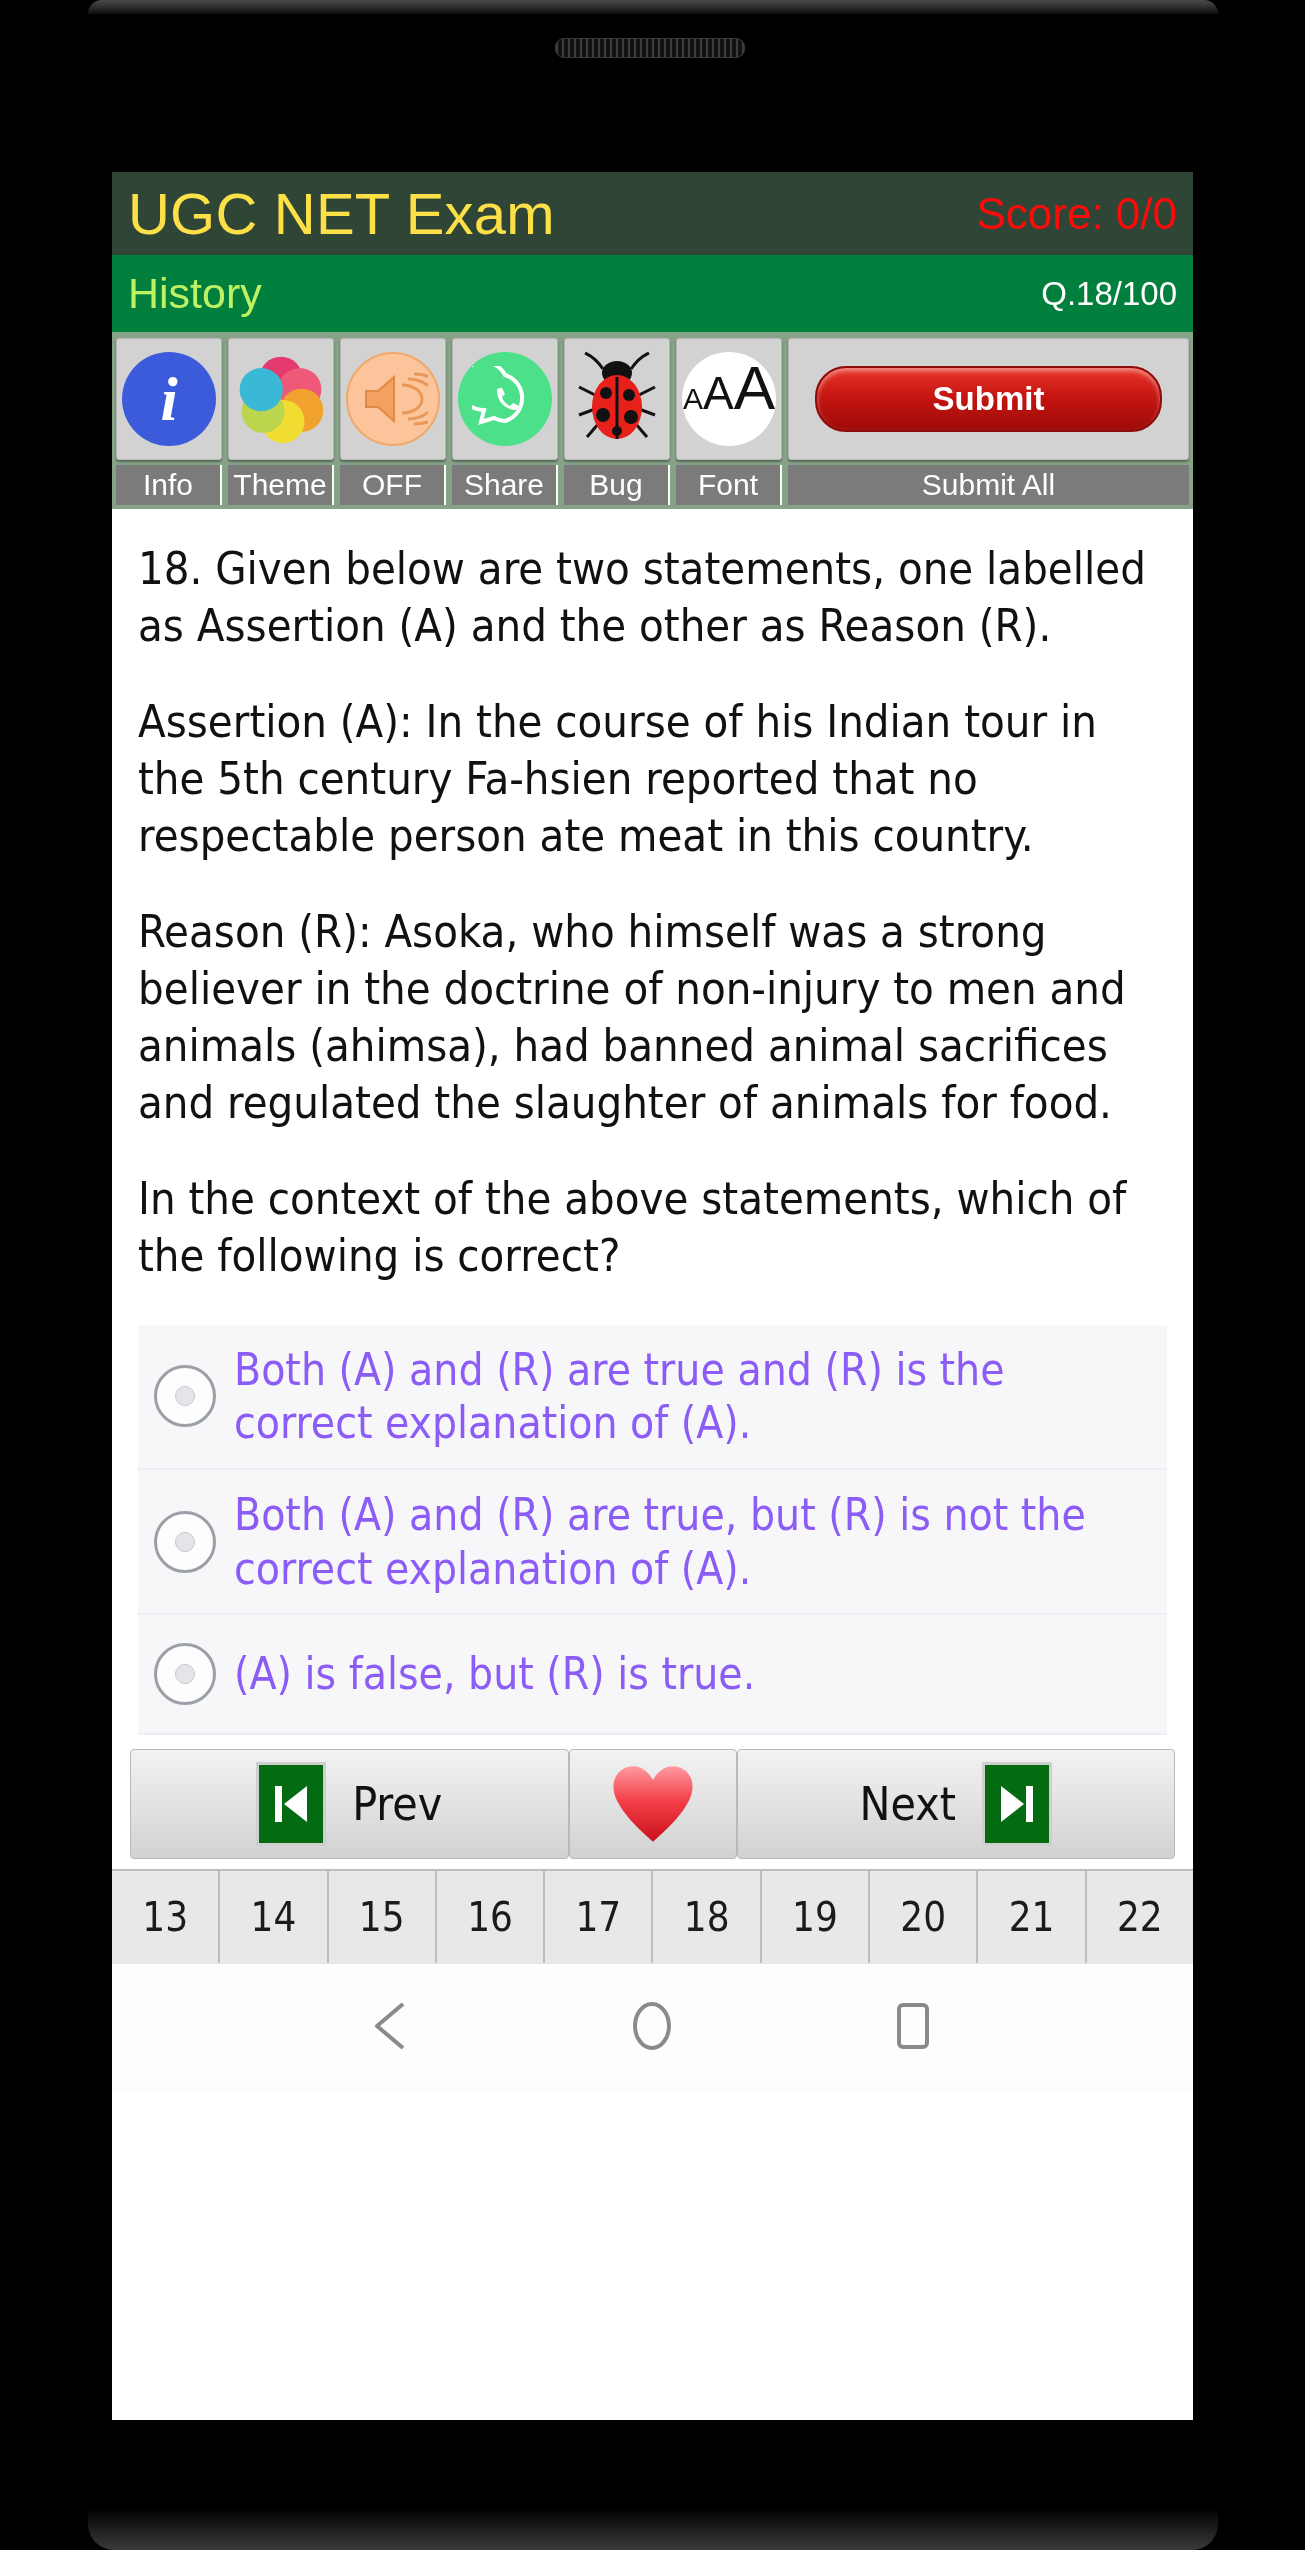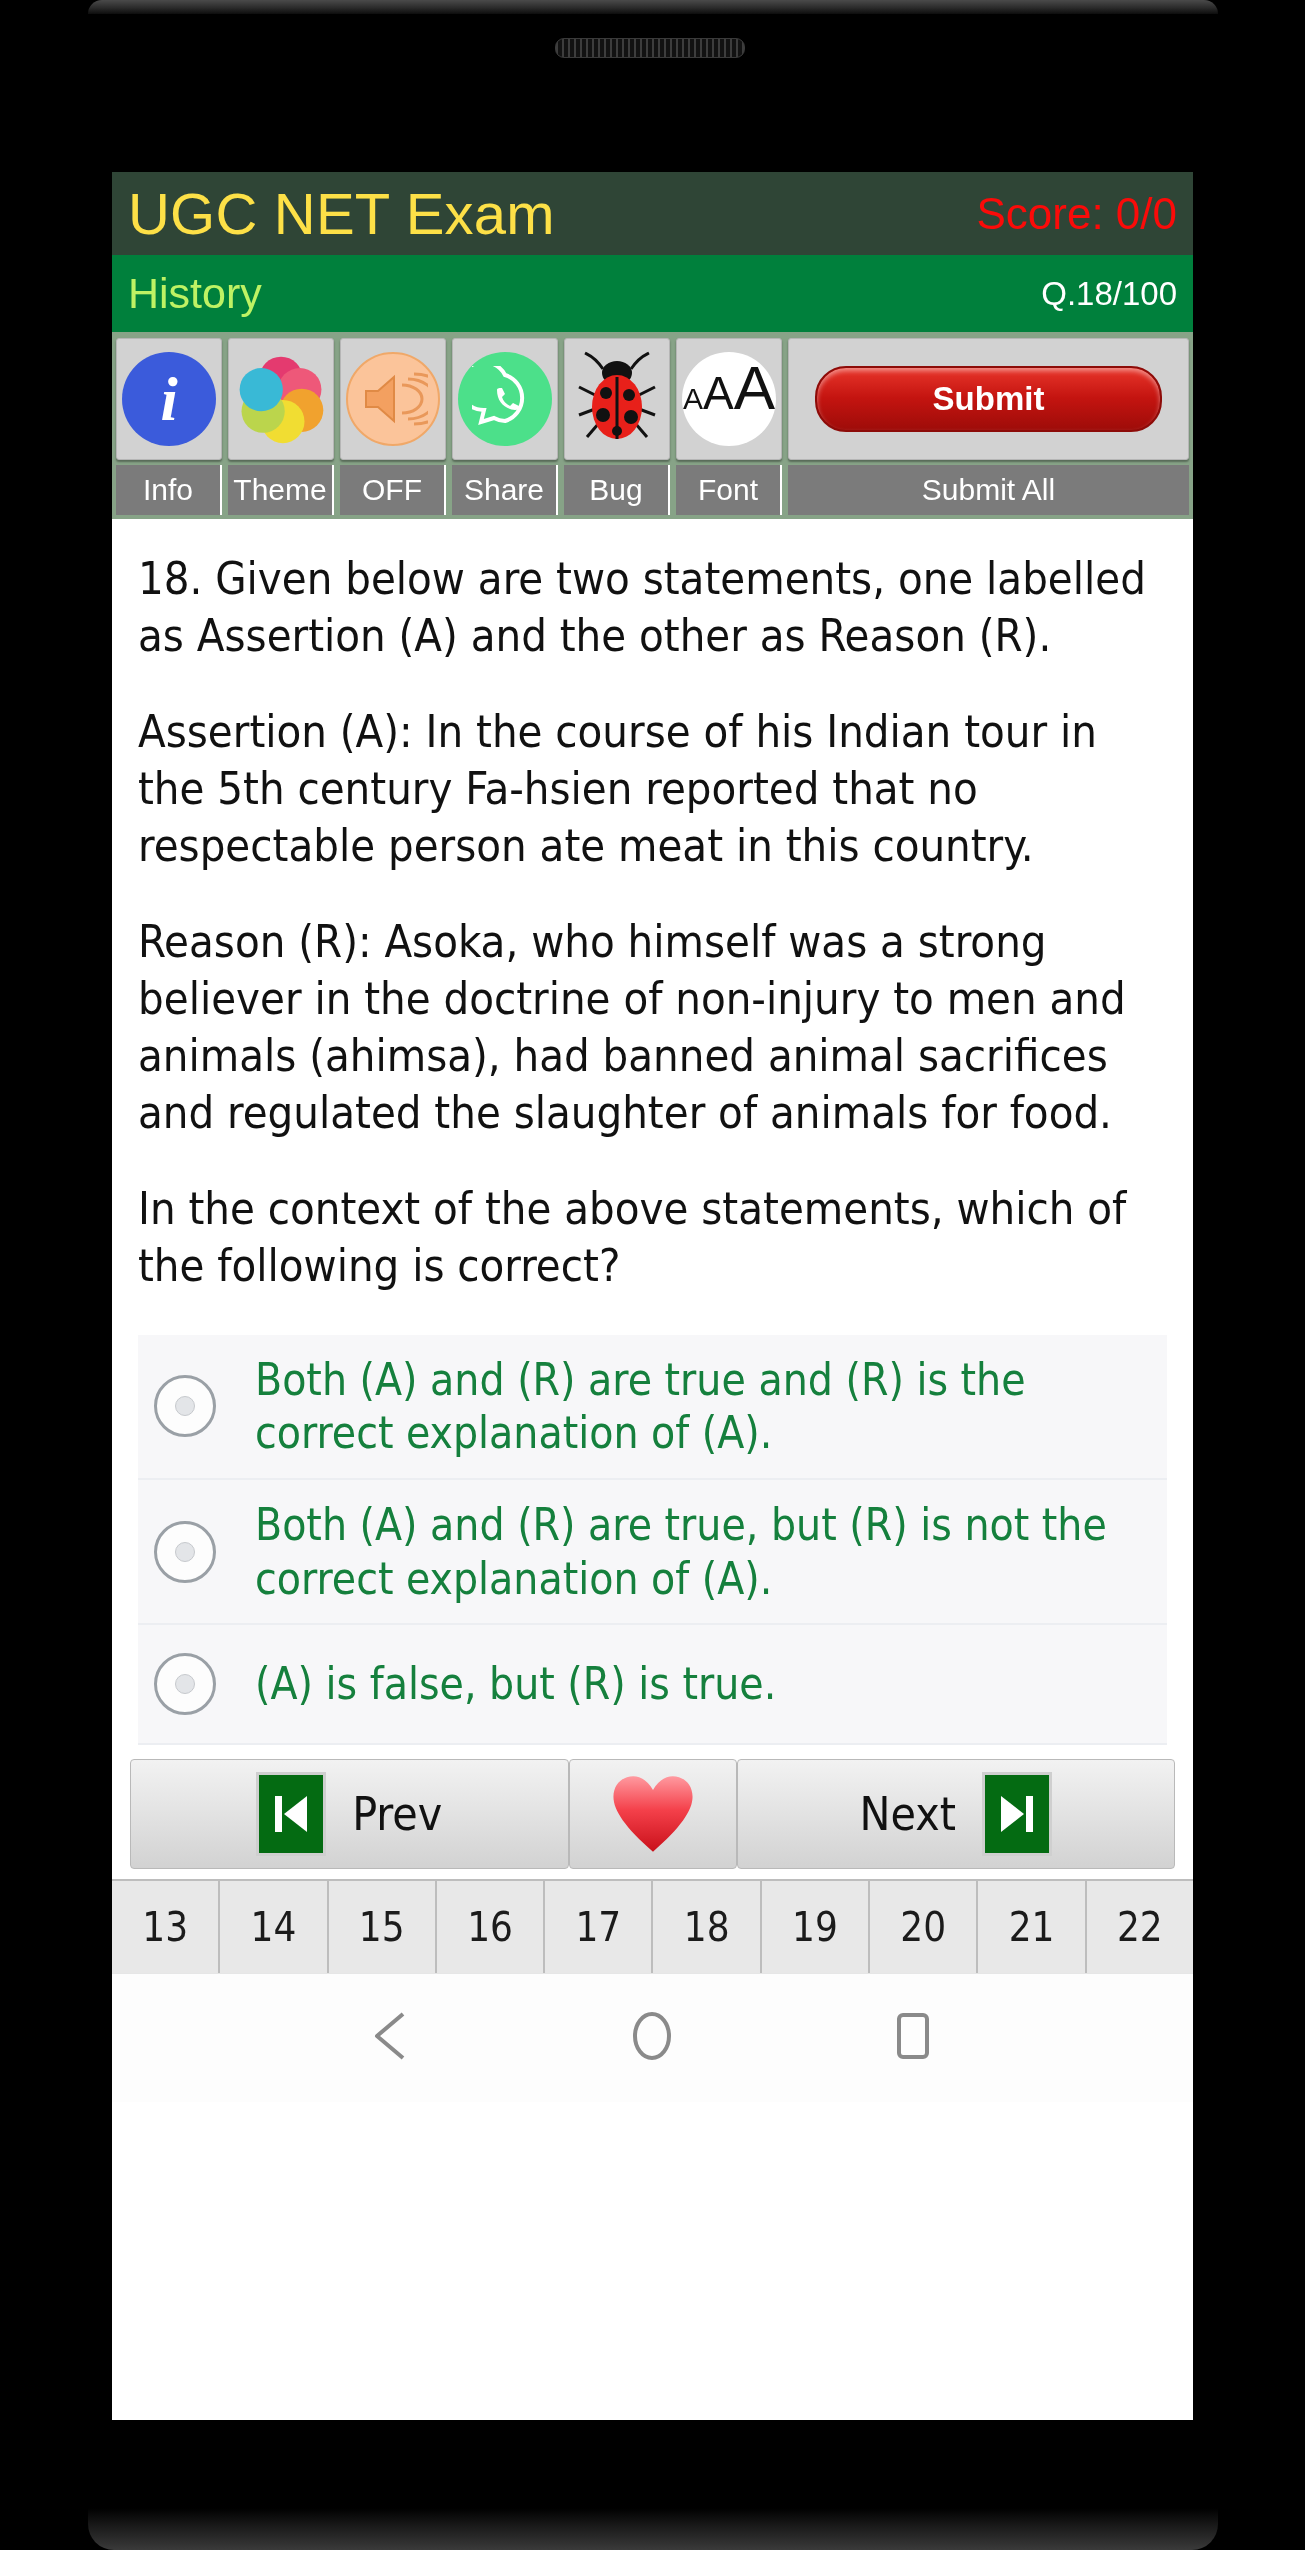--- a/index.html
+++ b/index.html
@@ -79,21 +79,21 @@
     width:86%;height:62px;border-radius:31px;
     background:linear-gradient(180deg,#e8352a 0%,#c41410 48%,#9e0c09 100%);
     border:2px solid #8d0b08;
     color:#fff;font-size:33px;font-weight:bold;
     display:flex;align-items:center;justify-content:center;
     box-shadow:inset 0 3px 5px rgba(255,255,255,.45);
   }
 
   .labelrow{display:flex;gap:6px;margin-top:5px;padding-bottom:4px;}
   .tlabel{
-    width:106px;height:50px;background:#7b7b7b;color:#fff;font-size:30px;
+    width:106px;height:40px;background:#7b7b7b;color:#fff;font-size:30px;
     display:flex;align-items:center;justify-content:center;box-sizing:border-box;
     border-right:2px solid #fff;
   }
   .tlabel.wide{flex:1;border-right:none;}
 
   
   .qbody{padding:32px 26px 0 26px;}
   .qpara{
     font-family:"Liberation Sans Narrow","DejaVu Sans Condensed","Liberation Sans",sans-serif;
     font-stretch:condensed;
@@ -109,21 +109,21 @@
   }
   .radio{
     width:56px;height:56px;min-width:56px;border-radius:50%;
     border:3px solid #9aa0a6;background:#fdfdfd;
     display:flex;align-items:center;justify-content:center;
   }
   .radio i{width:18px;height:18px;border-radius:50%;background:#e3e5e8;border:1px solid #c6c9cd;display:block;}
   .opttext{
     font-family:"Liberation Sans Narrow","DejaVu Sans Condensed","Liberation Sans",sans-serif;
     font-stretch:condensed;
-    font-size:44px;line-height:1.22;color:#15803d;margin-left:21px;
+    font-size:44px;line-height:1.22;color:#8b5cf6;
   }
 
   
   .navrow{display:flex;padding:14px 18px 10px 18px;align-items:center;}
   .navbtn{
     height:110px;background:linear-gradient(180deg,#f2f2f2 0%,#e3e3e3 48%,#d2d2d2 100%);
     border:1px solid #b9b9b9;border-radius:4px;
     display:flex;align-items:center;justify-content:center;gap:26px;
     box-sizing:border-box;
   }

